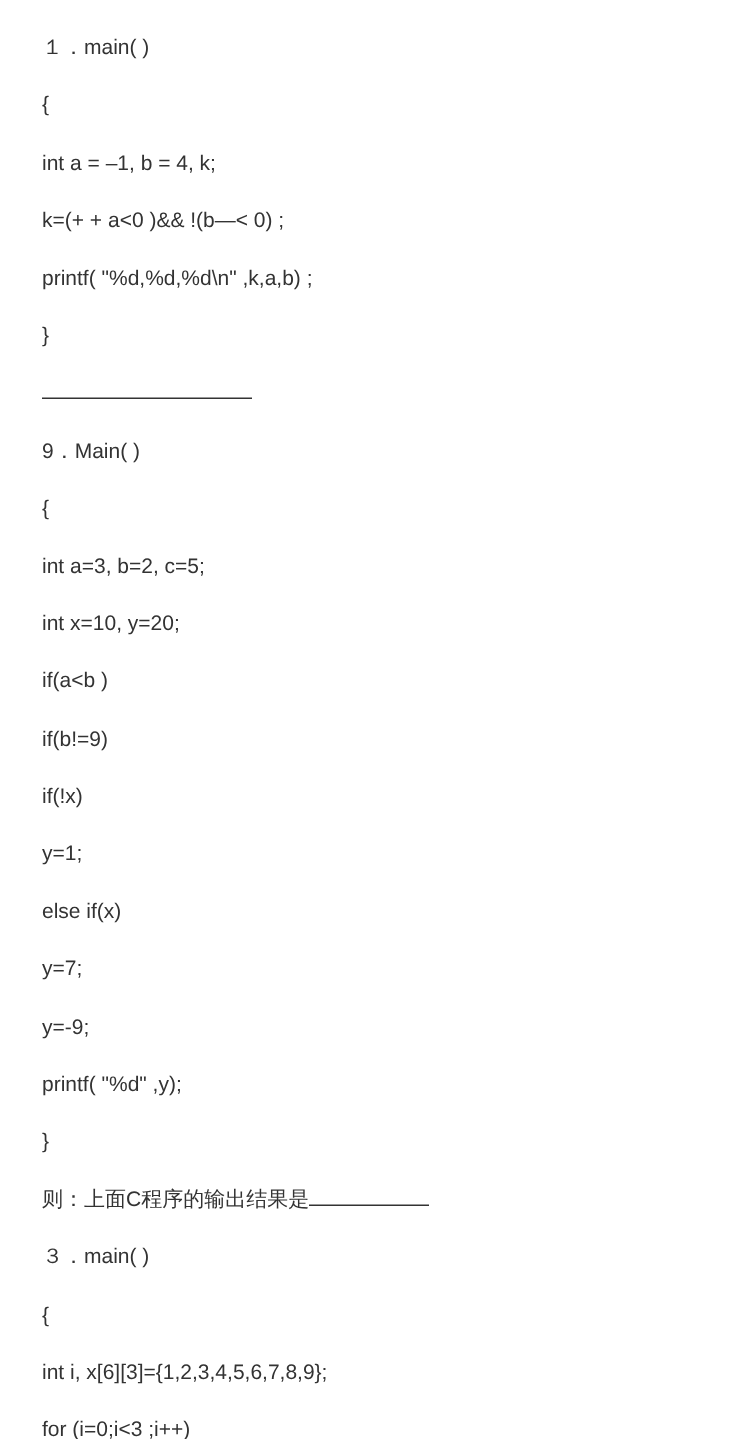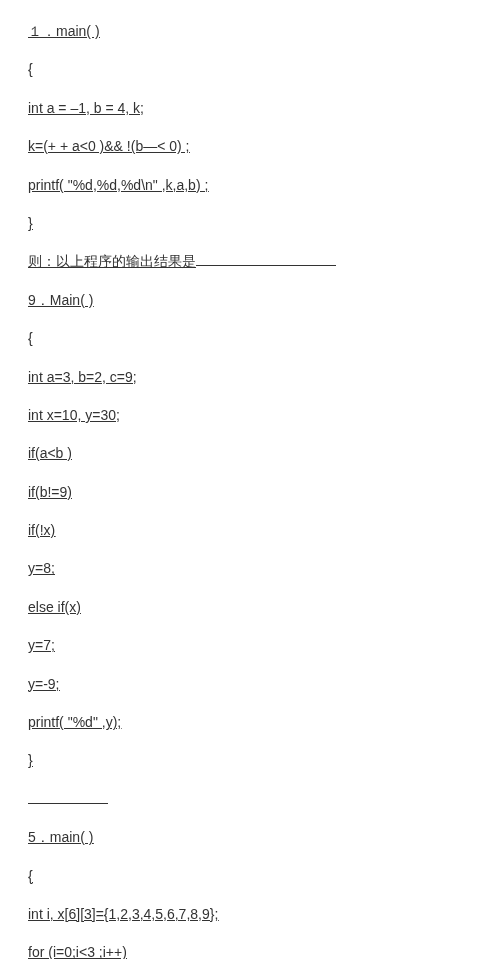--- a/index.html
+++ b/index.html
@@ -1,19 +1,18 @@
 <!DOCTYPE html>
 <html><head>
   <meta charset="utf-8">
   <style>
     * {
       margin: 0;
       padding: 0;
       box-sizing: border-box;
-      text-decoration: underline;
     }
     body {
       font-family: "Microsoft YaHei", Arial, sans-serif;
       font-size: 14px;
       color: #333;
       background: #fff;
       padding: 20px 28px;
       line-height: 1.6;
       width: 503px;
     }
@@ -39,31 +38,31 @@
   </style>
 </head>
 <body>
 
 <div class="code-line"><span>１．main( )</span></div>
 <div class="code-line"><span>{</span></div>
 <div class="code-line"><span>int a = –1, b = 4, k;</span></div>
 <div class="code-line"><span>k=(+ + a&lt;0 )&amp;&amp; !(b—&lt; 0) ;</span></div>
 <div class="code-line"><span>printf( "%d,%d,%d\n" ,k,a,b) ;</span></div>
 <div class="code-line"><span>}</span></div>
-<div class="code-line"><span>则：以上程序的输出结果是</span><span class="blank-line"></span></div>
+<div class="code-line"><span class="blank-line"></span></div>
 <div class="code-line"><span>9．Main( )</span></div>
 <div class="code-line"><span>{</span></div>
-<div class="code-line"><span>int a=3, b=2, c=9;</span></div>
-<div class="code-line"><span>int x=10, y=30;</span></div>
+<div class="code-line"><span>int a=3, b=2, c=5;</span></div>
+<div class="code-line"><span>int x=10, y=20;</span></div>
 <div class="code-line"><span>if(a&lt;b )</span></div>
 <div class="code-line"><span>if(b!=9)</span></div>
 <div class="code-line"><span>if(!x)</span></div>
-<div class="code-line"><span>y=8;</span></div>
+<div class="code-line"><span>y=1;</span></div>
 <div class="code-line"><span>else if(x)</span></div>
 <div class="code-line"><span>y=7;</span></div>
 <div class="code-line"><span>y=-9;</span></div>
 <div class="code-line"><span>printf( "%d" ,y);</span></div>
 <div class="code-line"><span>}</span></div>
-<div class="code-line"><span class="blank-line-short"></span></div>
-<div class="code-line"><span>5．main( )</span></div>
+<div class="code-line"><span>则：上面C程序的输出结果是</span><span class="blank-line-short"></span></div>
+<div class="code-line"><span>３．main( )</span></div>
 <div class="code-line"><span>{</span></div>
 <div class="code-line"><span>int i, x[6][3]={1,2,3,4,5,6,7,8,9};</span></div>
 <div class="code-line"><span>for (i=0;i&lt;3 ;i++)</span></div>
 
 </body></html>

